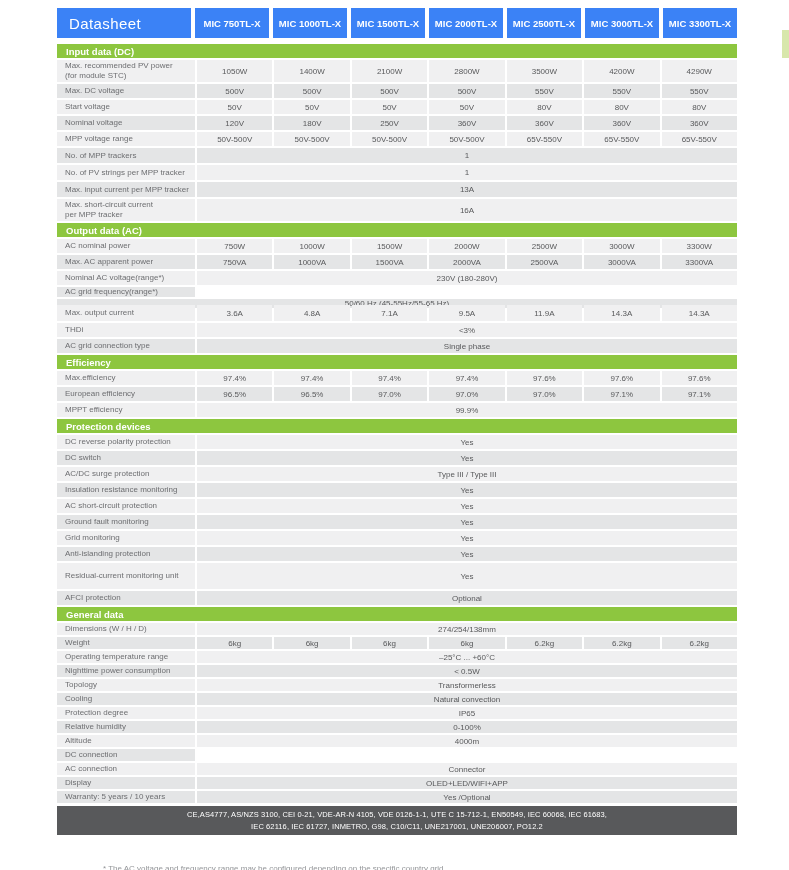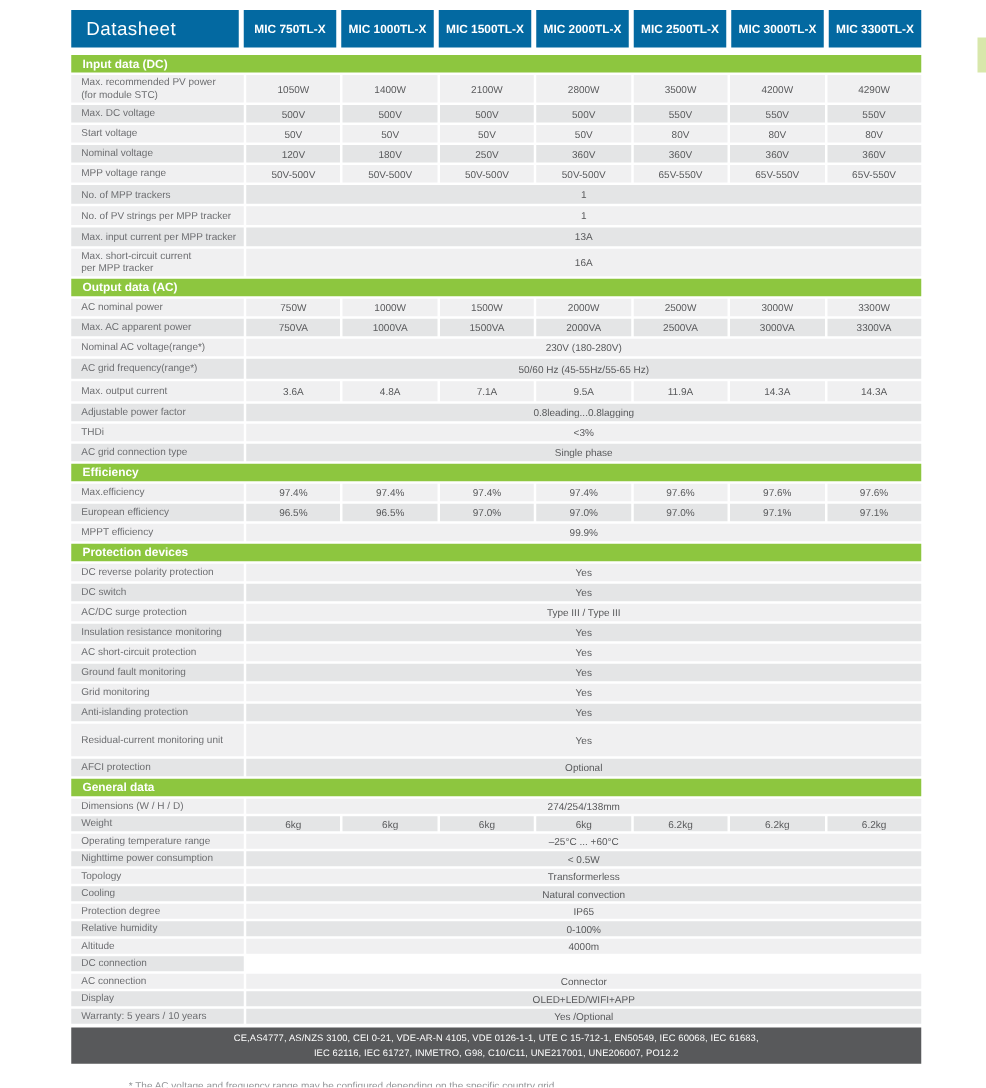--- a/index.html
+++ b/index.html
@@ -3,21 +3,21 @@
 <meta charset="utf-8">
 <style>
   html,body{margin:0;padding:0;background:#ffffff;}
   .page{
     position:relative;width:789px;height:870px;background:#ffffff;
     font-family:"Liberation Sans",sans-serif;overflow:hidden;
   }
   .table-wrap{position:absolute;left:57px;top:8px;width:680px;}
   
   .header-row{display:flex;gap:4px;height:30px;margin-bottom:6px;}
-  .hbox{background:#0369a1;color:#fff;display:flex;align-items:center;justify-content:center;}
+  .hbox{background:#3b82f6;color:#fff;display:flex;align-items:center;justify-content:center;}
   .hbox.datasheet{width:134px;justify-content:flex-start;padding-left:12px;font-size:15px;letter-spacing:.4px;box-sizing:border-box;}
   .hbox.model{flex:1;font-size:9.5px;font-weight:bold;white-space:nowrap;}
   
   .band{height:14px;background:#8dc63f;color:#fff;font-size:9.5px;font-weight:bold;
         display:flex;align-items:center;padding-left:9px;margin-bottom:2px;box-sizing:border-box;}
   
   .row{display:flex;gap:2px;margin-bottom:2px;}
   .row .label{width:138px;flex:none;font-size:8px;color:#6d6e71;display:flex;align-items:center;
               padding-left:8px;box-sizing:border-box;white-space:pre-line;line-height:1.2;}
   .row .vals{flex:1;display:flex;gap:2px;}
@@ -155,44 +155,38 @@
             <div class="cell val">3000VA</div>
             <div class="cell val">3300VA</div>
           </div>
         </div>
         <div class="row alt0" style="height: 14px;">
           <div class="cell label">Nominal AC voltage(range*)</div>
           <div class="vals">
             <div class="cell val">230V (180-280V)</div>
           </div>
         </div>
-        <div class="row alt1" style="height: 16px;">
+        <div class="row alt1" style="height: 16px; flex-direction: column;">
           <div class="cell label">AC grid frequency(range*)</div>
           <div class="vals">
             <div class="cell val">50/60 Hz (45-55Hz/55-65 Hz)</div>
           </div>
         </div>
         <div class="row alt0" style="height: 16px;">
           <div class="cell label">Max. output current</div>
           <div class="vals">
             <div class="cell val">3.6A</div>
             <div class="cell val">4.8A</div>
             <div class="cell val">7.1A</div>
             <div class="cell val">9.5A</div>
             <div class="cell val">11.9A</div>
             <div class="cell val">14.3A</div>
             <div class="cell val">14.3A</div>
           </div>
         </div>
-        <div class="row alt1" style="height: 14px;">
-          <div class="cell label">Adjustable power factor</div>
-          <div class="vals">
-            <div class="cell val">0.8leading...0.8lagging</div>
-          </div>
-        </div>
         <div class="row alt0" style="height: 14px;">
           <div class="cell label">THDi</div>
           <div class="vals">
             <div class="cell val">&lt;3%</div>
           </div>
         </div>
         <div class="row alt1" style="height: 14px;">
           <div class="cell label">AC grid connection type</div>
           <div class="vals">
             <div class="cell val">Single phase</div>

